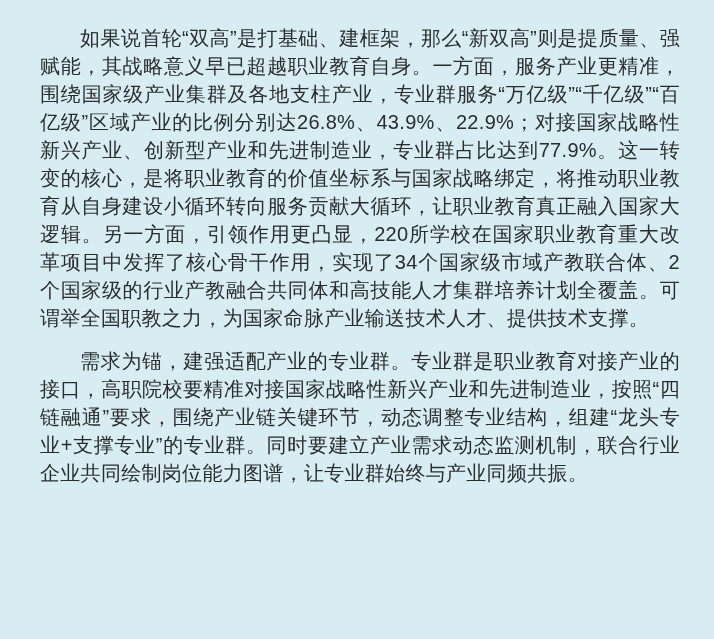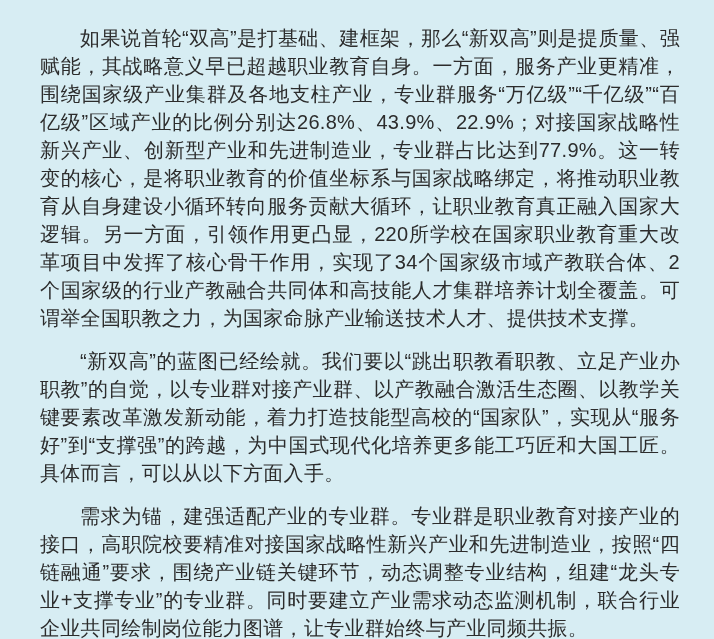--- a/index.html
+++ b/index.html
@@ -29,15 +29,14 @@
     text-indent: 2em;
     letter-spacing: 0.3px;
     word-break: break-all;
   }
 </style>
 </head>
 <body>
 
 <div class="page">
   <p class="para">如果说首轮“双高”是打基础、建框架，那么“新双高”则是提质量、强赋能，其战略意义早已超越职业教育自身。一方面，服务产业更精准，围绕国家级产业集群及各地支柱产业，专业群服务“万亿级”“千亿级”“百亿级”区域产业的比例分别达26.8%、43.9%、22.9%；对接国家战略性新兴产业、创新型产业和先进制造业，专业群占比达到77.9%。这一转变的核心，是将职业教育的价值坐标系与国家战略绑定，将推动职业教育从自身建设小循环转向服务贡献大循环，让职业教育真正融入国家大逻辑。另一方面，引领作用更凸显，220所学校在国家职业教育重大改革项目中发挥了核心骨干作用，实现了34个国家级市域产教联合体、2个国家级的行业产教融合共同体和高技能人才集群培养计划全覆盖。可谓举全国职教之力，为国家命脉产业输送技术人才、提供技术支撑。</p>
-  <p class="para">“新双高”的蓝图已经绘就。我们要以“跳出职教看职教、立足产业办职教”的自觉，以专业群对接产业群、以产教融合激活生态圈、以教学关键要素改革激发新动能，着力打造技能型高校的“国家队”，实现从“服务好”到“支撑强”的跨越，为中国式现代化培养更多能工巧匠和大国工匠。具体而言，可以从以下方面入手。</p>
   <p class="para">需求为锚，建强适配产业的专业群。专业群是职业教育对接产业的接口，高职院校要精准对接国家战略性新兴产业和先进制造业，按照“四链融通”要求，围绕产业链关键环节，动态调整专业结构，组建“龙头专业+支撑专业”的专业群。同时要建立产业需求动态监测机制，联合行业企业共同绘制岗位能力图谱，让专业群始终与产业同频共振。</p>
 </div>
 
 </body></html>

